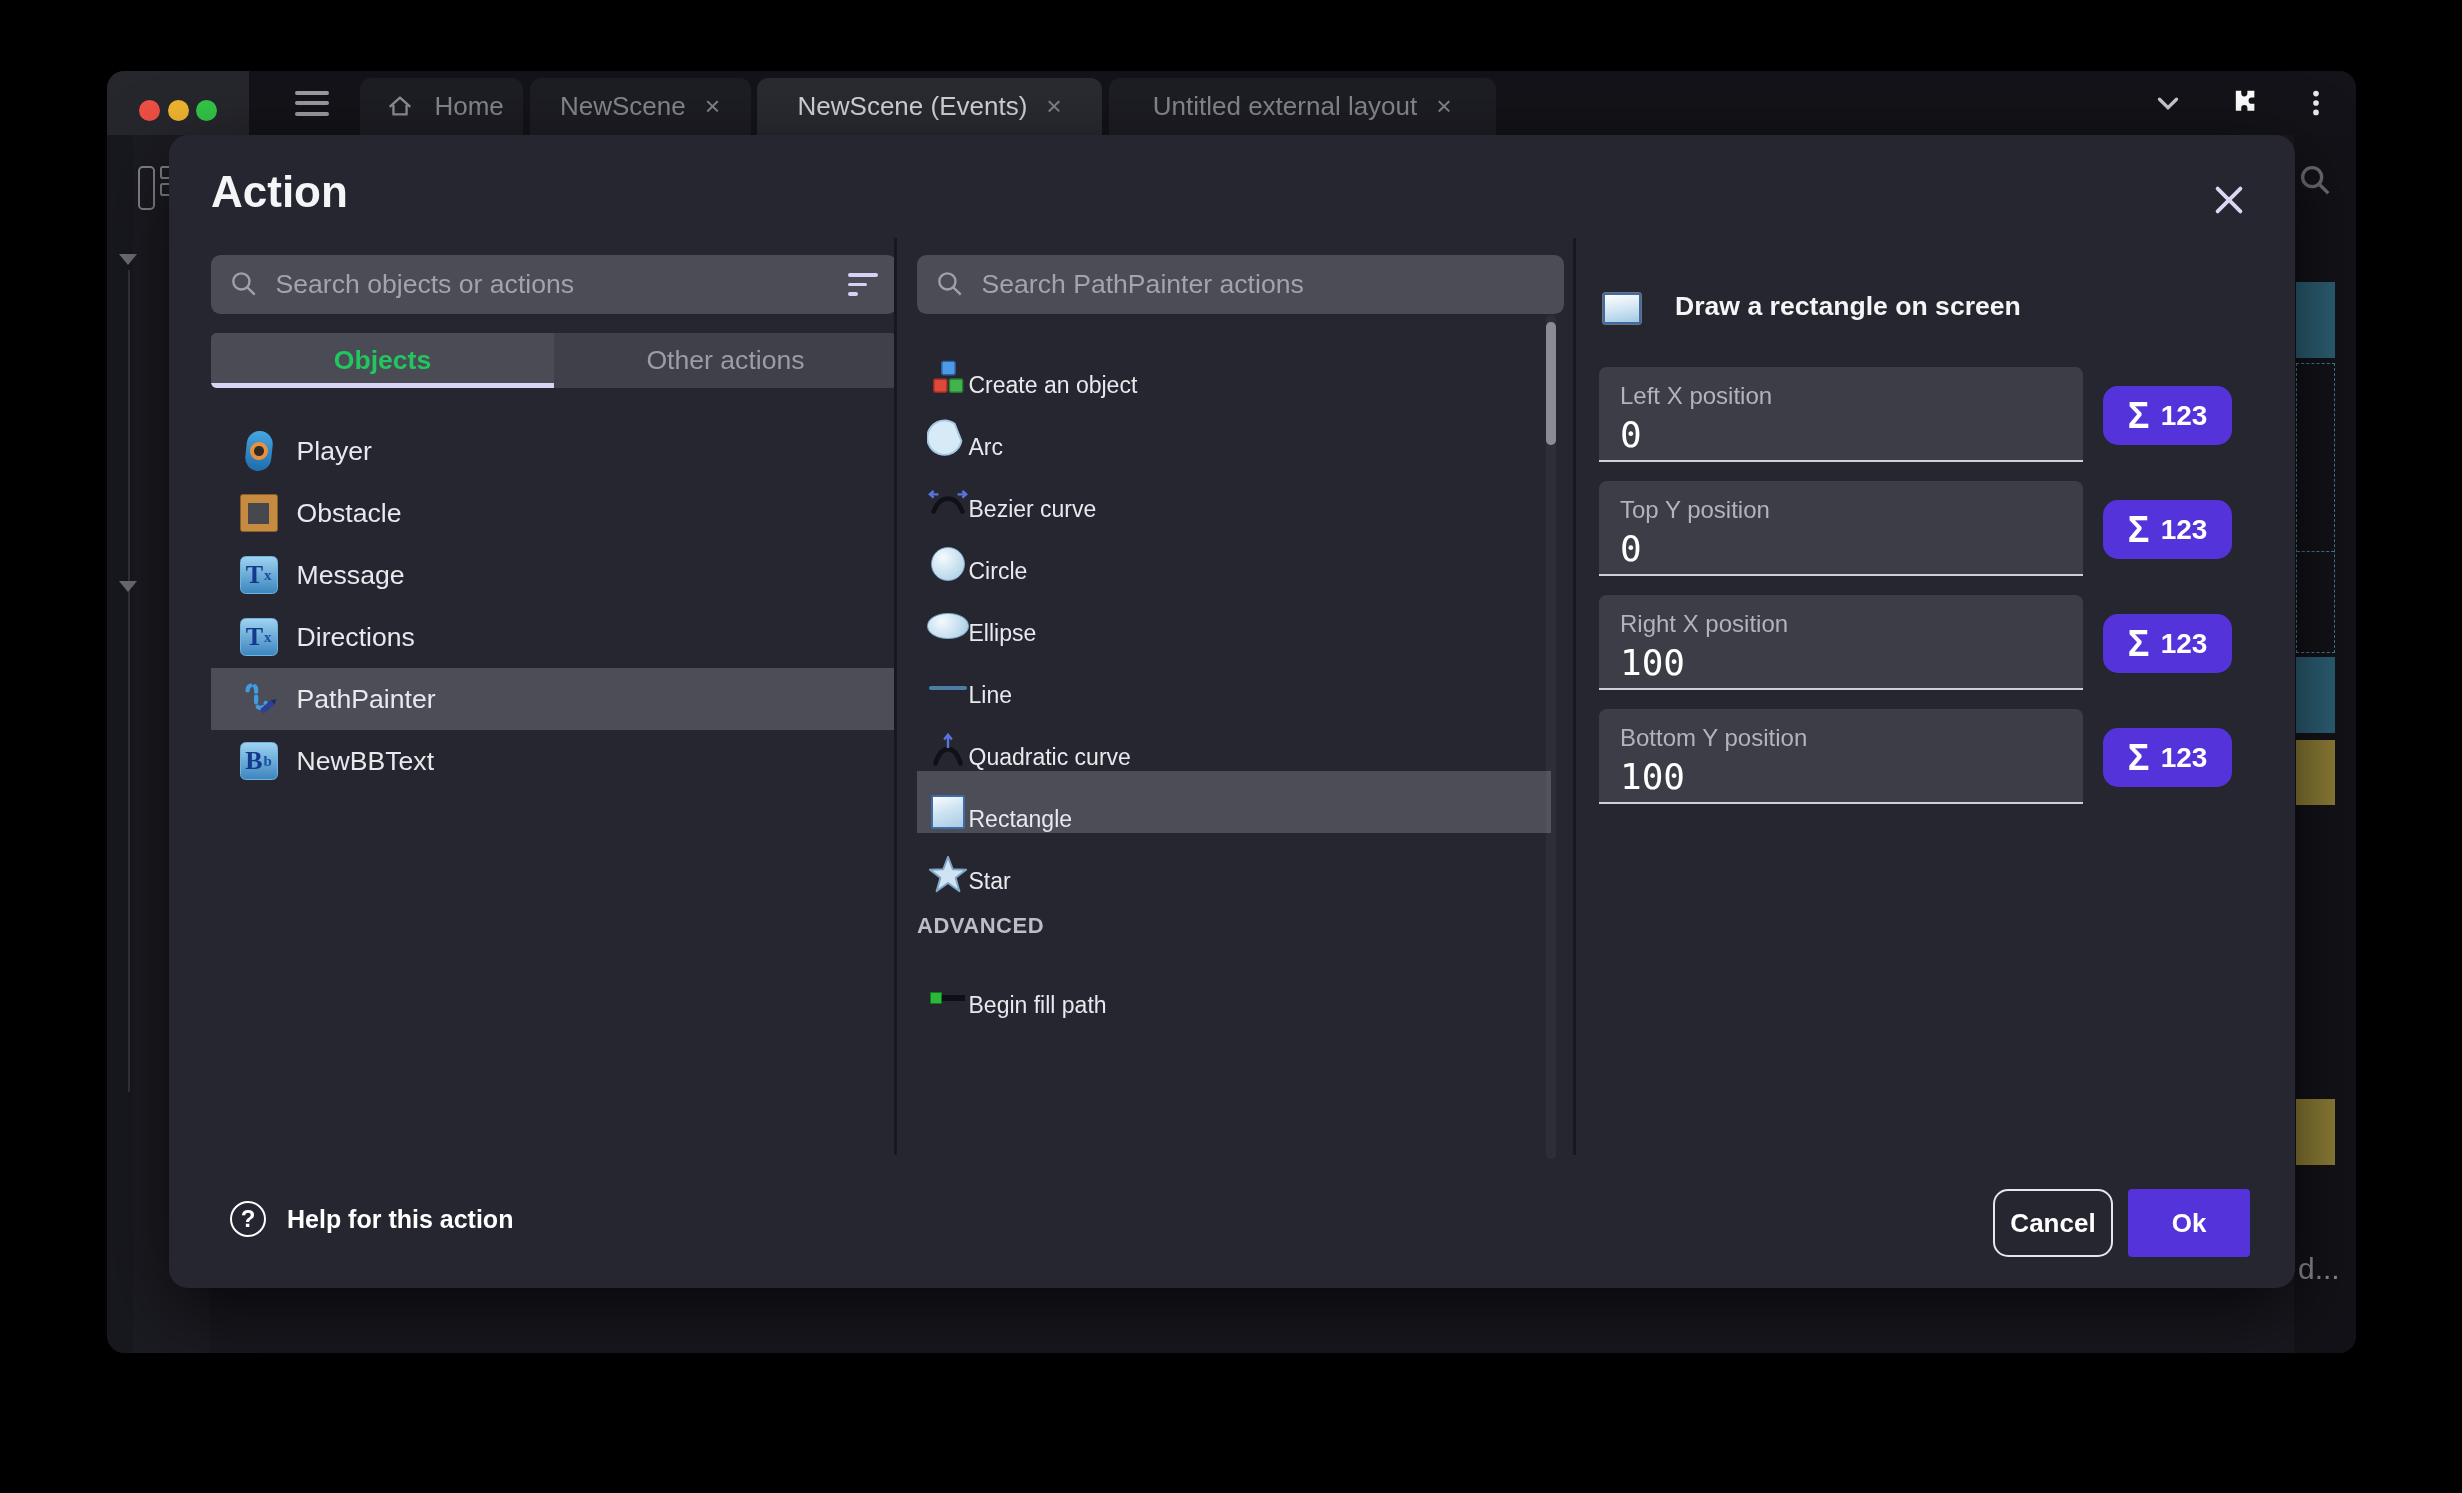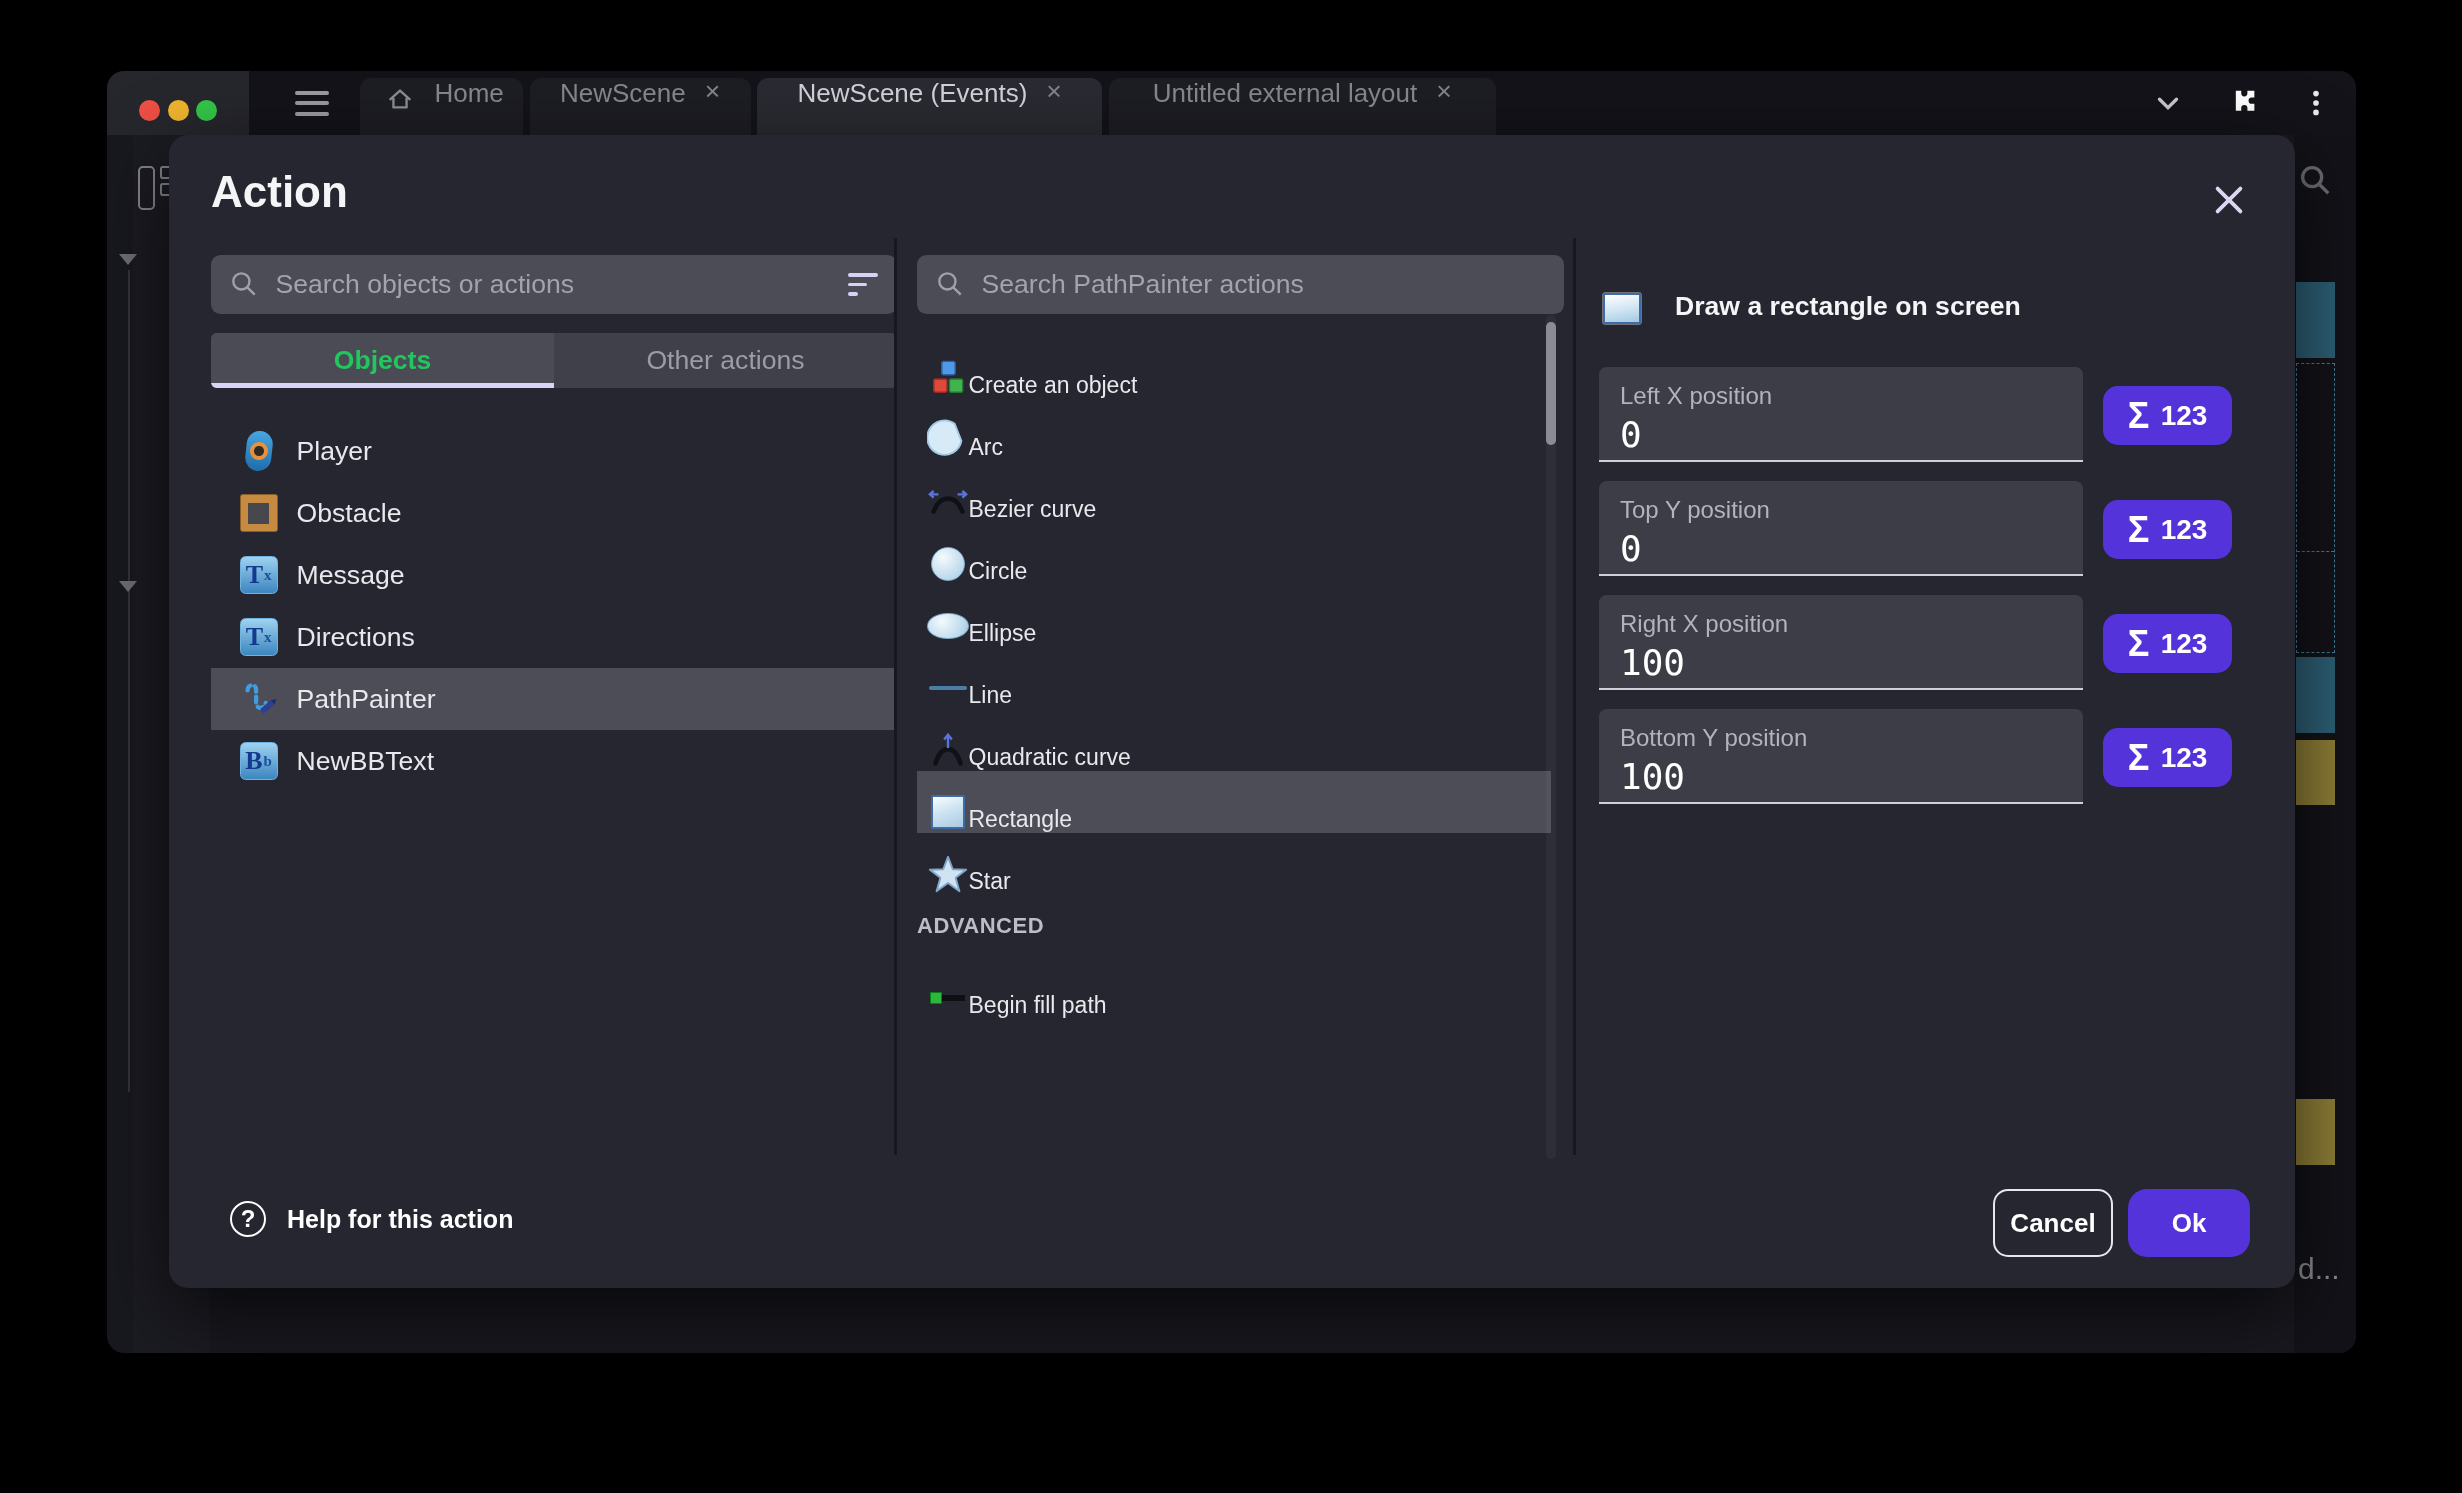--- a/index.html
+++ b/index.html
@@ -9,21 +9,21 @@
   .window{position:absolute;left:107px;top:71px;width:2249px;height:1282px;background:#18181f;
     border-radius:17px;overflow:hidden;}
   
   .topbar{position:absolute;left:0;top:0;right:0;height:64px;background:#131319;z-index:2;}
   .traffic-panel{position:absolute;left:0;top:0;width:142px;height:64px;background:#26262d;border-radius:17px 0 0 0;}
   .light{position:absolute;top:28.5px;width:21px;height:21px;border-radius:50%;}
   .menu-btn{position:absolute;left:188px;top:13.3px;width:42px;height:38px;display:flex;flex-direction:column;justify-content:center;gap:6.6px;}
   .menu-btn i{display:block;width:34px;height:3.8px;border-radius:1.9px;background:#9b9ca3;}
   .tabs-row{position:absolute;left:253px;top:0;height:64px;display:flex;gap:6.6px;}
   .tab{height:57px;margin-top:6.6px;border-radius:11.4px 11.4px 0 0;background:#1d1d24;color:#86878f;
-    display:flex;align-items:flex-start;justify-content:center;gap:13.3px;font-size:26px;padding:0 9.5px;}
+    display:flex;align-items:center;justify-content:center;gap:13.3px;font-size:26px;padding:0 9.5px;}
   .tab.active{background:#2a2a32;color:#d2d3d9;}
   .tab .tx{white-space:nowrap;}
   .tab .x{font-size:26.6px;color:#83848c;line-height:1;margin-left:5.7px;}
   .top-icons{position:absolute;top:0;height:64px;right:0;width:247px;}
   .tbtn{position:absolute;top:11.4px;width:42px;height:42px;display:flex;align-items:center;justify-content:center;}
   
   .left-col{position:absolute;left:26px;top:64px;width:76px;bottom:0;background:#1b1b22;z-index:1;}
   .grid-ico{position:absolute;left:31px;top:95px;z-index:1;display:flex;gap:4.7px;}
   .grid-ico .tall{width:17px;height:44px;border:2.8px solid #85868d;border-radius:4.7px;}
   .grid-ico .sq{width:13.3px;height:13.3px;border:2.8px solid #85868d;border-radius:2.8px;margin-bottom:3.8px;}
@@ -94,21 +94,21 @@
   .fbtn .sg{font-size:36px;font-weight:bold;line-height:1;}
   .fbtn .nm{font-size:28px;font-weight:bold;}
   
   .help{position:absolute;left:61px;top:1066px;display:flex;align-items:center;gap:21px;}
   .help .qm{width:36px;height:36px;border:2.8px solid #ffffff;border-radius:50%;display:flex;align-items:center;justify-content:center;
     color:#fff;font-size:24px;font-weight:bold;}
   .help .ht{font-size:25px;font-weight:bold;color:#fff;}
   .btn{position:absolute;top:1054px;height:68px;display:flex;align-items:center;justify-content:center;
     font-size:26px;font-weight:bold;color:#fff;cursor:pointer;}
   .btn-cancel{left:1824px;width:120px;border:2.8px solid #e6e6ec;border-radius:15px;background:transparent;}
-  .btn-ok{left:1959px;width:122px;border-radius:19px;background:#5433da;}
+  .btn-ok{left:1959px;width:122px;border-radius:4px;background:#5433da;}
   svg{display:block;}
 </style>
 </head>
 <body>
 
 <div class="screen">
   <div class="window">
 
     <div class="left-col"></div>
     <div class="grid-ico">

